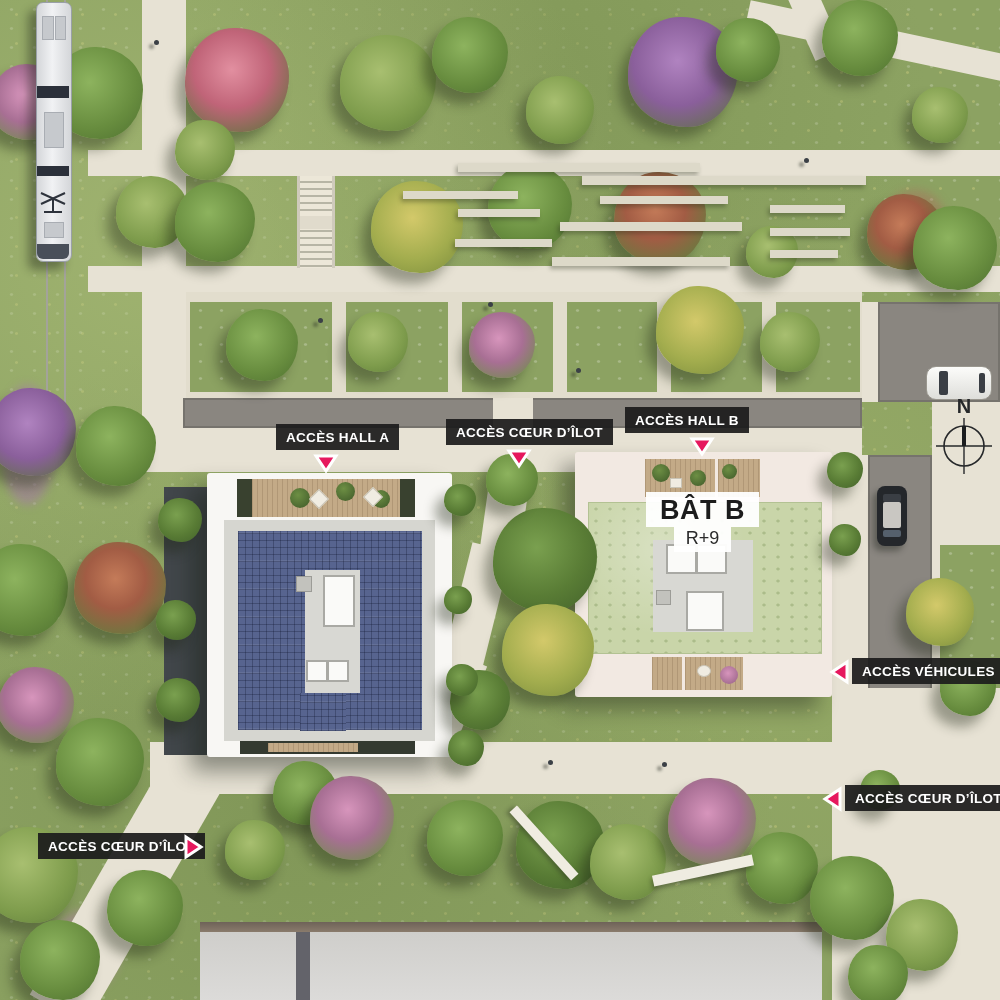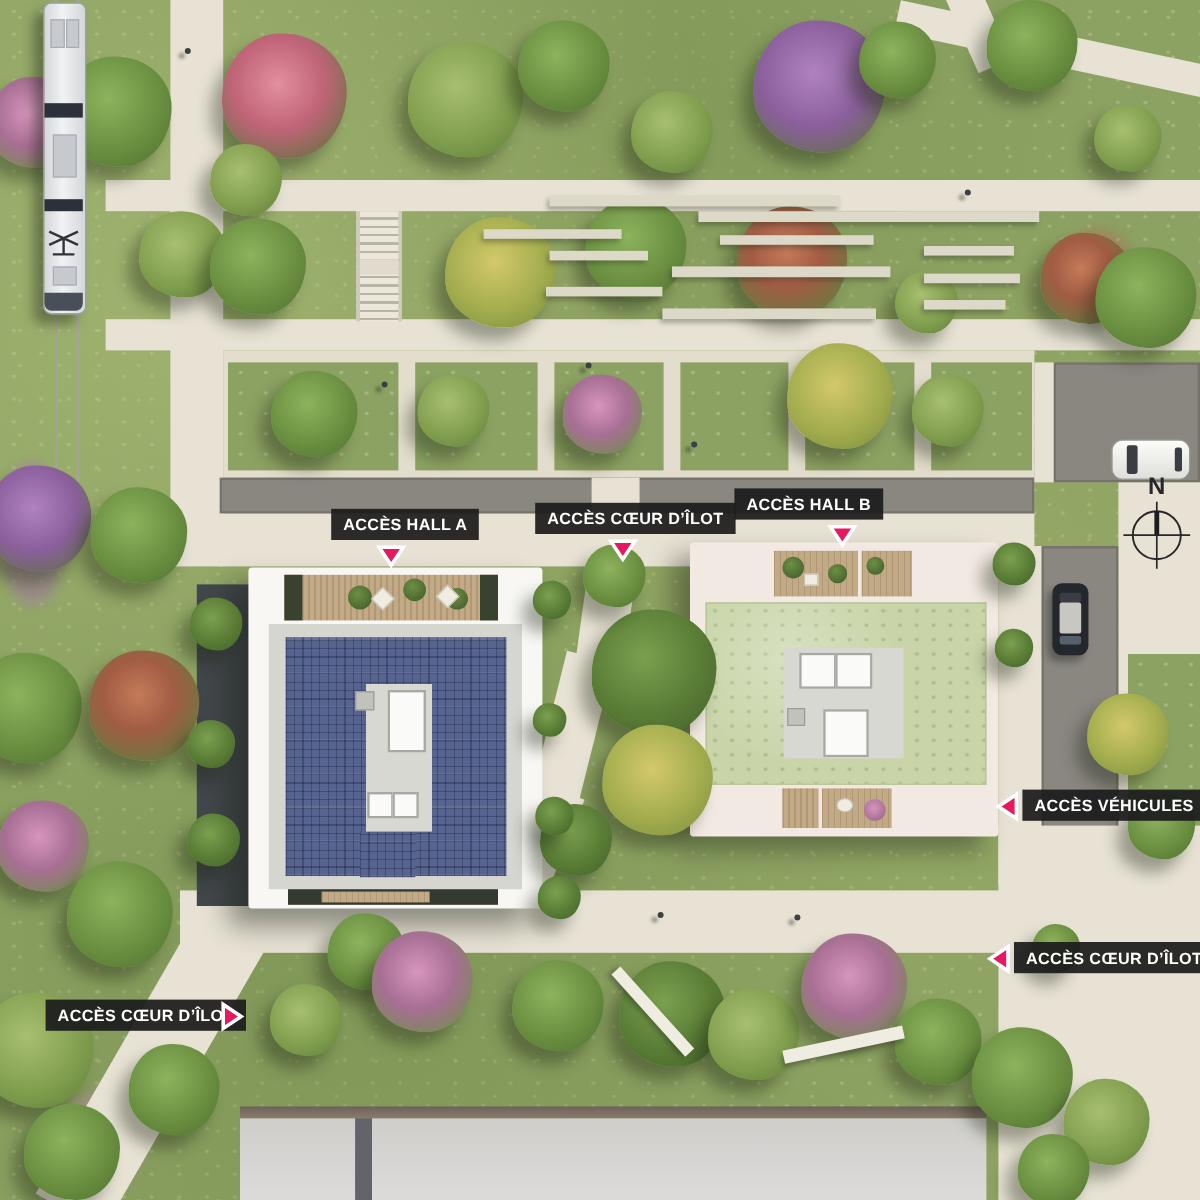--- a/index.html
+++ b/index.html
@@ -283,36 +283,40 @@
   <div class="abs" id="people-layer" style="left:0;top:0;width:1000px;height:1000px;pointer-events:none;">
       <div class="person" style="left: 154px; top: 40px;"></div>
       <div class="person" style="left: 318px; top: 318px;"></div>
       <div class="person" style="left: 488px; top: 302px;"></div>
       <div class="person" style="left: 576px; top: 368px;"></div>
       <div class="person" style="left: 548px; top: 760px;"></div>
       <div class="person" style="left: 662px; top: 762px;"></div>
       <div class="person" style="left: 804px; top: 158px;"></div>
     </div>
 
+  <div class="bldg-label" style="left:645px;top:492px;width:115px;">
+    <div class="bldg-name">BÂT B</div>
+    <div class="bldg-floors">R+9</div>
+  </div>
 
   <div class="map-label" style="left:276px;top:424px;">
     <span>ACCÈS HALL A</span>
   </div>
   <svg class="arrow" style="left: 312px; top: 452px; color: rgb(230, 24, 94);" width="28" height="22" viewBox="0 0 28 22">
     <polygon points="14,19 4,4 24,4" fill="currentColor" stroke="#ffffff" stroke-width="3"></polygon>
   </svg>
 
   <div class="map-label" style="left:446px;top:419px;">
     <span>ACCÈS CŒUR D’ÎLOT</span>
   </div>
   <svg class="arrow" style="left: 505px; top: 447px; color: rgb(230, 24, 94);" width="28" height="22" viewBox="0 0 28 22">
     <polygon points="14,19 4,4 24,4" fill="currentColor" stroke="#ffffff" stroke-width="3"></polygon>
   </svg>
 
-  <div class="map-label" style="left:612px;top:407px;">
+  <div class="map-label" style="left:625px;top:407px;">
     <span>ACCÈS HALL B</span>
   </div>
   <svg class="arrow" style="left: 688px; top: 435px; color: rgb(230, 24, 94);" width="28" height="22" viewBox="0 0 28 22">
     <polygon points="14,19 4,4 24,4" fill="currentColor" stroke="#ffffff" stroke-width="3"></polygon>
   </svg>
 
   <div class="map-label" style="left:852px;top:658px;">
     <span>ACCÈS VÉHICULES</span>
   </div>
   <svg class="arrow" style="left: 828px; top: 659px; color: rgb(230, 24, 94);" width="22" height="26" viewBox="0 0 22 26">

